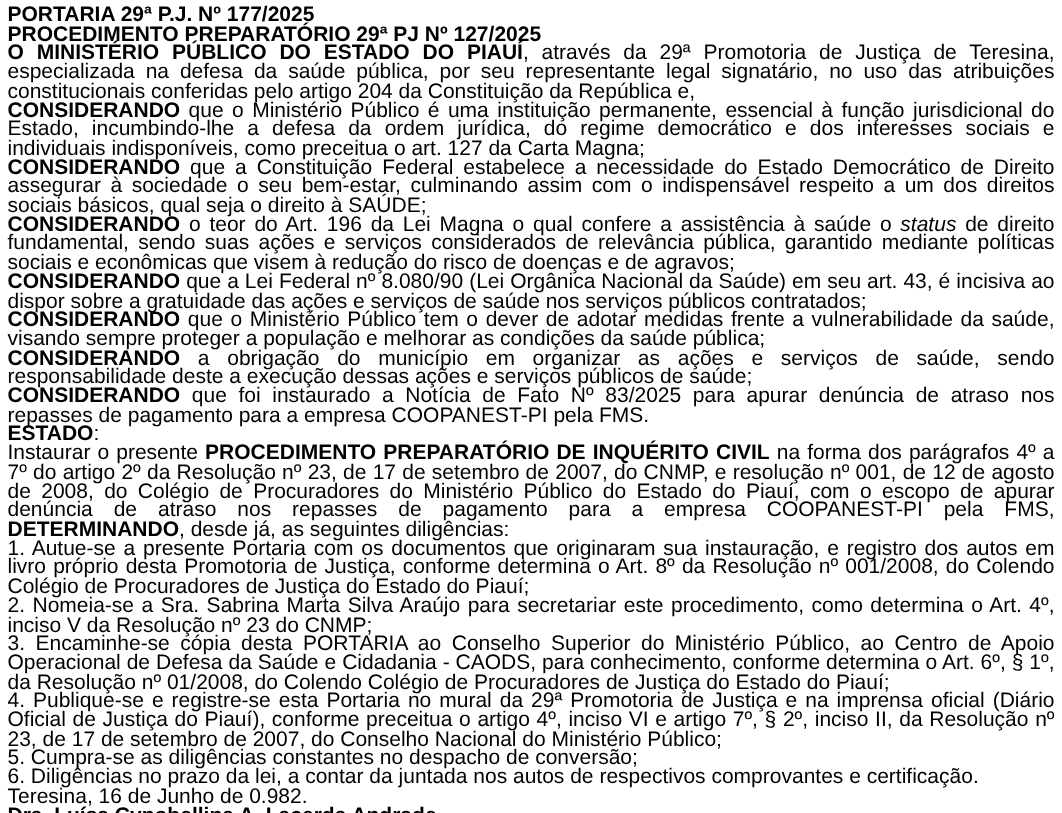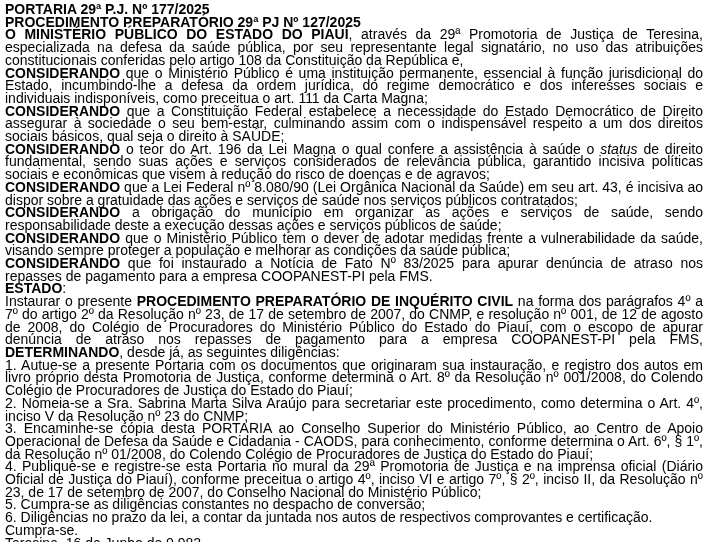--- a/index.html
+++ b/index.html
@@ -26,32 +26,31 @@
   }
   .b { font-weight: bold; }
   .i { font-style: italic; }
 </style>
 </head>
 <body>
 
 <div class="doc">
     <p><span class="b">PORTARIA 29ª P.J. Nº 177/2025</span></p>
     <p><span class="b">PROCEDIMENTO PREPARATÓRIO 29ª PJ Nº 127/2025</span></p>
-    <p><span class="b">O MINISTÉRIO PÚBLICO DO ESTADO DO PIAUÍ</span><span>, através da 29ª Promotoria de Justiça de Teresina, especializada na defesa da saúde pública, por seu representante legal signatário, no uso das atribuições constitucionais conferidas pelo artigo 108 da Constituição da República e,</span></p>
-    <p><span class="b">CONSIDERANDO</span><span> que o Ministério Público é uma instituição permanente, essencial à função jurisdicional do Estado, incumbindo-lhe a defesa da ordem jurídica, do regime democrático e dos interesses sociais e individuais indisponíveis, como preceitua o art. 111 da Carta Magna;</span></p>
+    <p><span class="b">O MINISTÉRIO PÚBLICO DO ESTADO DO PIAUÍ</span><span>, através da 29ª Promotoria de Justiça de Teresina, especializada na defesa da saúde pública, por seu representante legal signatário, no uso das atribuições constitucionais conferidas pelo artigo 204 da Constituição da República e,</span></p>
+    <p><span class="b">CONSIDERANDO</span><span> que o Ministério Público é uma instituição permanente, essencial à função jurisdicional do Estado, incumbindo-lhe a defesa da ordem jurídica, do regime democrático e dos interesses sociais e individuais indisponíveis, como preceitua o art. 127 da Carta Magna;</span></p>
     <p><span class="b">CONSIDERANDO</span><span> que a Constituição Federal estabelece a necessidade do Estado Democrático de Direito assegurar à sociedade o seu bem-estar, culminando assim com o indispensável respeito a um dos direitos sociais básicos, qual seja o direito à SAÚDE;</span></p>
-    <p><span class="b">CONSIDERANDO</span><span> o teor do Art. 196 da Lei Magna o qual confere a assistência à saúde o </span><span class="i">status</span><span> de direito fundamental, sendo suas ações e serviços considerados de relevância pública, garantido incisiva políticas sociais e econômicas que visem à redução do risco de doenças e de agravos;</span></p>
+    <p><span class="b">CONSIDERANDO</span><span> o teor do Art. 196 da Lei Magna o qual confere a assistência à saúde o </span><span class="i">status</span><span> de direito fundamental, sendo suas ações e serviços considerados de relevância pública, garantido mediante políticas sociais e econômicas que visem à redução do risco de doenças e de agravos;</span></p>
     <p><span class="b">CONSIDERANDO</span><span> que a Lei Federal nº 8.080/90 (Lei Orgânica Nacional da Saúde) em seu art. 43, é incisiva ao dispor sobre a gratuidade das ações e serviços de saúde nos serviços públicos contratados;</span></p>
+    <p><span class="b">CONSIDERANDO</span><span> que o Ministério Público tem o dever de adotar medidas frente a vulnerabilidade da saúde, visando sempre proteger a população e melhorar as condições da saúde pública;</span></p>
     <p><span class="b">CONSIDERANDO</span><span> a obrigação do município em organizar as ações e serviços de saúde, sendo responsabilidade deste a execução dessas ações e serviços públicos de saúde;</span></p>
-    <p><span class="b">CONSIDERANDO</span><span> que o Ministério Público tem o dever de adotar medidas frente a vulnerabilidade da saúde, visando sempre proteger a população e melhorar as condições da saúde pública;</span></p>
     <p><span class="b">CONSIDERANDO</span><span> que foi instaurado a Notícia de Fato Nº 83/2025 para apurar denúncia de atraso nos repasses de pagamento para a empresa COOPANEST-PI pela FMS.</span></p>
     <p><span class="b">ESTADO</span><span>:</span></p>
     <p><span>Instaurar o presente </span><span class="b">PROCEDIMENTO PREPARATÓRIO DE INQUÉRITO CIVIL</span><span> na forma dos parágrafos 4º a 7º do artigo 2º da Resolução nº 23, de 17 de setembro de 2007, do CNMP, e resolução nº 001, de 12 de agosto de 2008, do Colégio de Procuradores do Ministério Público do Estado do Piauí, com o escopo de apurar denúncia de atraso nos repasses de pagamento para a empresa COOPANEST-PI pela FMS, </span><span class="b">DETERMINANDO</span><span>, desde já, as seguintes diligências:</span></p>
     <p><span>1. Autue-se a presente Portaria com os documentos que originaram sua instauração, e registro dos autos em livro próprio desta Promotoria de Justiça, conforme determina o Art. 8º da Resolução nº 001/2008, do Colendo Colégio de Procuradores de Justiça do Estado do Piauí;</span></p>
     <p><span>2. Nomeia-se a Sra. Sabrina Marta Silva Araújo para secretariar este procedimento, como determina o Art. 4º, inciso V da Resolução nº 23 do CNMP;</span></p>
     <p><span>3. Encaminhe-se cópia desta PORTARIA ao Conselho Superior do Ministério Público, ao Centro de Apoio Operacional de Defesa da Saúde e Cidadania - CAODS, para conhecimento, conforme determina o Art. 6º, § 1º, da Resolução nº 01/2008, do Colendo Colégio de Procuradores de Justiça do Estado do Piauí;</span></p>
     <p><span>4. Publique-se e registre-se esta Portaria no mural da 29ª Promotoria de Justiça e na imprensa oficial (Diário Oficial de Justiça do Piauí), conforme preceitua o artigo 4º, inciso VI e artigo 7º, § 2º, inciso II, da Resolução nº 23, de 17 de setembro de 2007, do Conselho Nacional do Ministério Público;</span></p>
     <p><span>5. Cumpra-se as diligências constantes no despacho de conversão;</span></p>
     <p><span>6. Diligências no prazo da lei, a contar da juntada nos autos de respectivos comprovantes e certificação.</span></p>
-    <p><span>Cumpra-se.</span></p>
     <p><span>Teresina, 16 de Junho de 0.982.</span></p>
     <p><span class="b">Dra. Luísa Cynobellina A. Lacerda Andrade</span></p>
   </div>
 
 </body></html>

